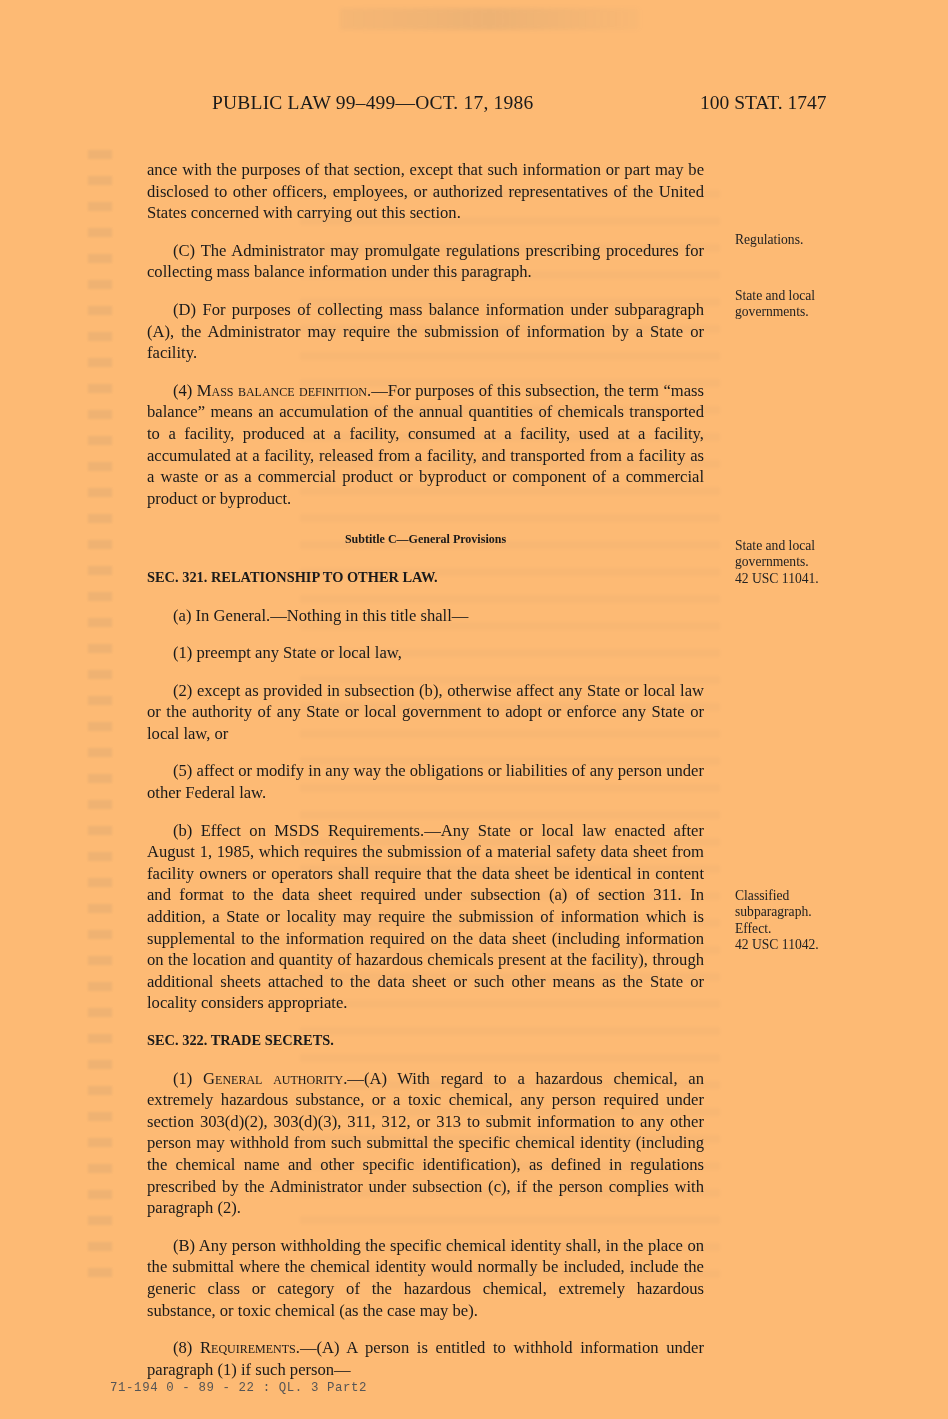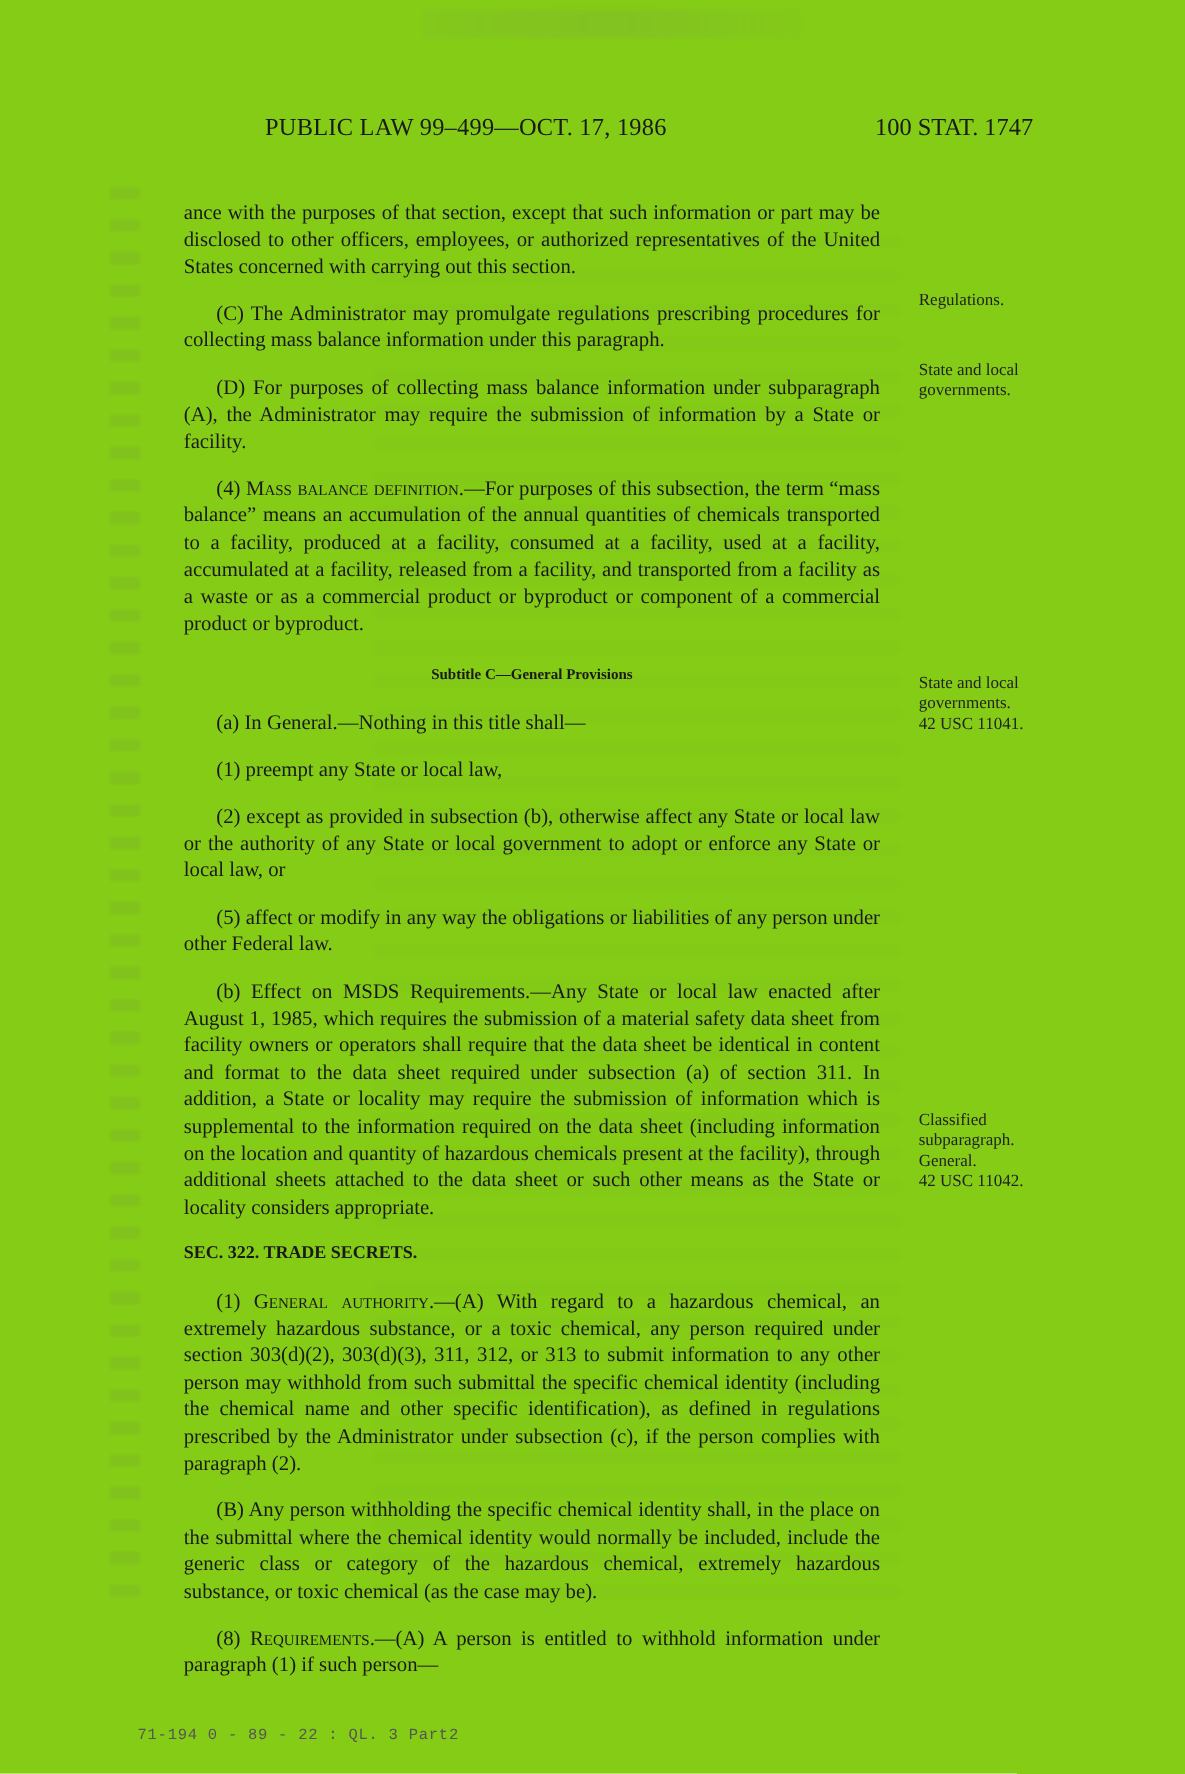--- a/index.html
+++ b/index.html
@@ -11,21 +11,21 @@
     width: 948px;
     height: 1419px;
     position: relative;
     font-family: "Liberation Serif", serif;
     color: #1a1a1a;
     overflow: hidden;
   }
   .page {
     position: absolute;
     inset: 0;
-    background: #84cc16;
+    background: #fdba74;
   }
   
   .ghost-top {
     position: absolute;
     top: 8px;
     left: 340px;
     width: 300px;
     height: 22px;
     background: linear-gradient(90deg, rgba(120,120,120,0.10), rgba(120,120,120,0.22), rgba(120,120,120,0.05));
     filter: blur(2px);
@@ -153,20 +153,21 @@
     <p class="blk">ance with the purposes of that section, except that such information or part may be disclosed to other officers, employees, or authorized representatives of the United States concerned with carrying out this section.</p>
 
     <p class="ind blk">(C) The Administrator may promulgate regulations prescribing procedures for collecting mass balance information under this paragraph.</p>
 
     <p class="ind blk">(D) For purposes of collecting mass balance information under subparagraph (A), the Administrator may require the submission of information by a State or facility.</p>
 
     <p class="ind blk"><span class="sc">(4) Mass balance definition.</span><span>—For purposes of this subsection, the term “mass balance” means an accumulation of the annual quantities of chemicals transported to a facility, produced at a facility, consumed at a facility, used at a facility, accumulated at a facility, released from a facility, and transported from a facility as a waste or as a commercial product or byproduct or component of a commercial product or byproduct.</span></p>
 
     <p class="subtitle">Subtitle C—General Provisions</p>
 
+    <p class="sec-head">SEC. 321. RELATIONSHIP TO OTHER LAW.</p>
 
     <p class="ind blk"><span>(a) In General.</span><span>—Nothing in this title shall—</span></p>
 
     <p class="ind blk">(1) preempt any State or local law,</p>
 
     <p class="ind blk">(2) except as provided in subsection (b), otherwise affect any State or local law or the authority of any State or local government to adopt or enforce any State or local law, or</p>
 
     <p class="ind blk">(5) affect or modify in any way the obligations or liabilities of any person under other Federal law.</p>
 
     <p class="ind blk"><span>(b) Effect on MSDS Requirements.</span><span>—Any State or local law enacted after August 1, 1985, which requires the submission of a material safety data sheet from facility owners or operators shall require that the data sheet be identical in content and format to the data sheet required under subsection (a) of section 311. In addition, a State or locality may require the submission of information which is supplemental to the information required on the data sheet (including information on the location and quantity of hazardous chemicals present at the facility), through additional sheets attached to the data sheet or such other means as the State or locality considers appropriate.</span></p>
@@ -193,19 +194,19 @@
 
   <div class="margin-col mn-3">
     <div>State and local</div>
     <div>governments.</div>
     <div>42 USC 11041.</div>
   </div>
 
   <div class="margin-col mn-4">
     <div>Classified</div>
     <div>subparagraph.</div>
-    <div>General.</div>
+    <div>Effect.</div>
     <div>42 USC 11042.</div>
   </div>
 
   <div class="footer">71-194 0 - 89 - 22 : QL. 3 Part2</div>
 
 </div>
 
 </body></html>

